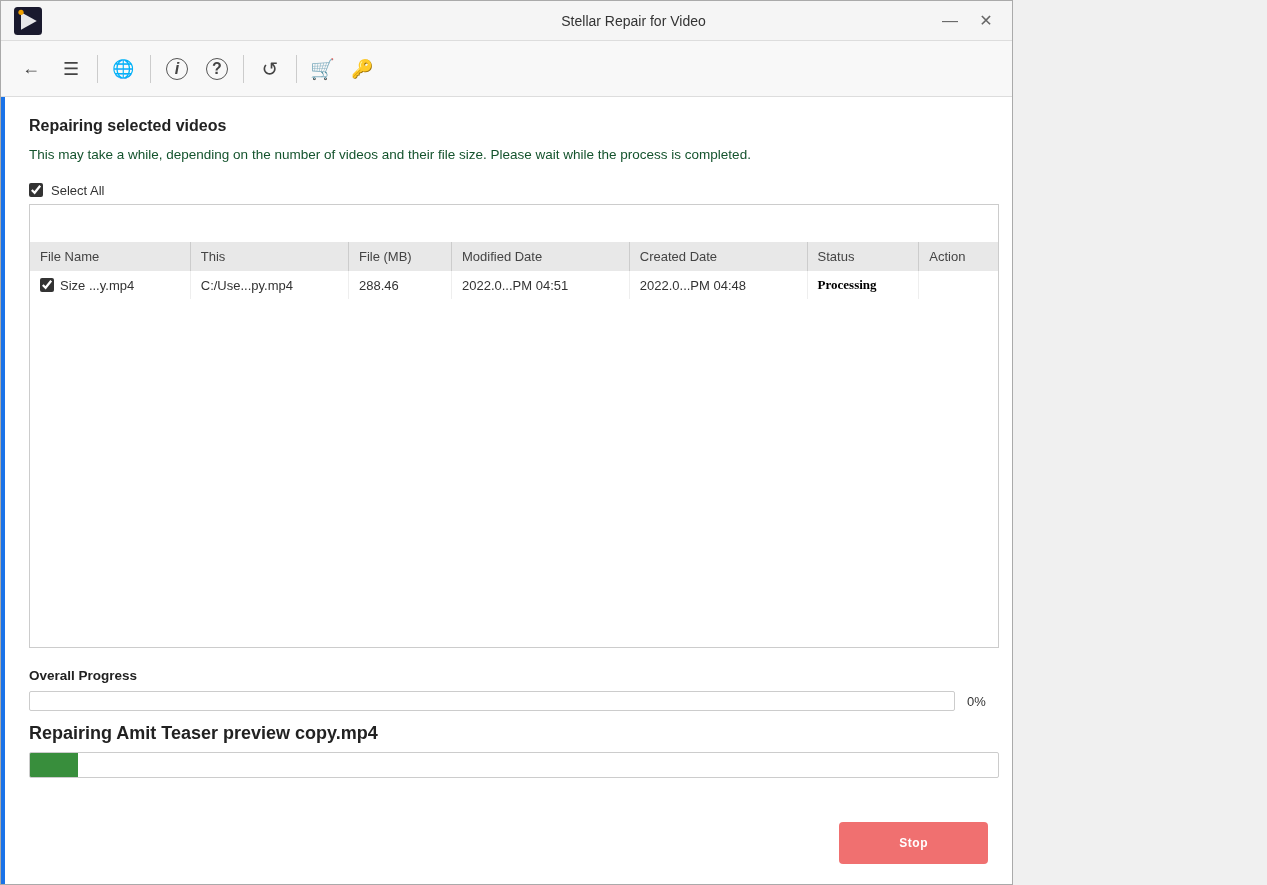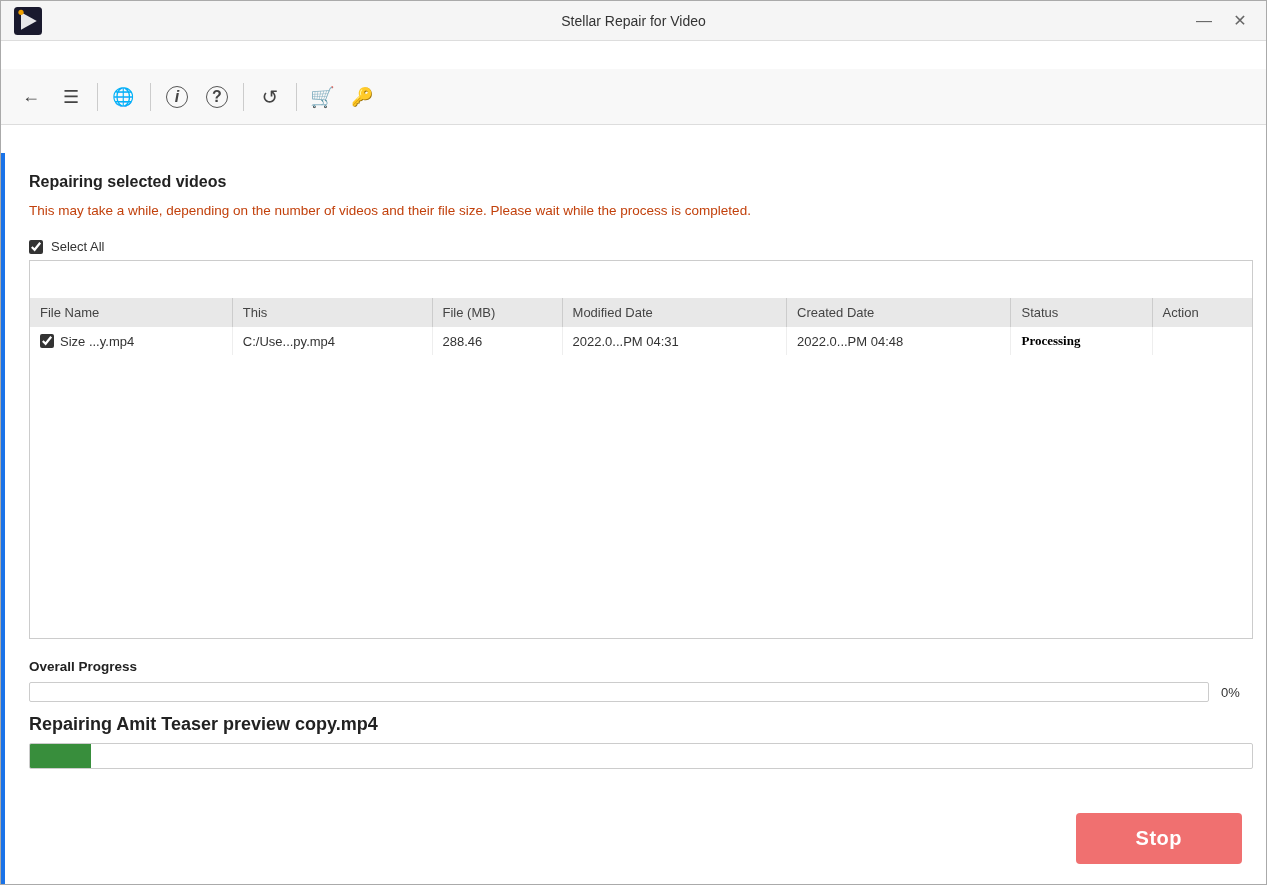--- a/index.html
+++ b/index.html
@@ -4,27 +4,26 @@
   <style>
     * { box-sizing: border-box; margin: 0; padding: 0; }
     body {
       font-family: 'Segoe UI', Arial, sans-serif;
       background: #f0f0f0;
       width: 1267px;
       height: 885px;
       overflow: hidden;
     }
     .window {
-      width: 1267px;
+      width: 1013px;
       height: 885px;
       background: #ffffff;
       display: flex;
       flex-direction: column;
       border: 1px solid #aaa;
-      gap: 28px;
     }
     
     .title-bar {
       height: 40px;
       background: #f5f5f5;
       display: flex;
       align-items: center;
       justify-content: space-between;
       padding: 0 12px;
       border-bottom: 1px solid #ddd;
@@ -108,30 +107,30 @@
       position: relative;
     }
     .section-title {
       font-size: 16px;
       font-weight: bold;
       color: #222;
       margin-bottom: 10px;
     }
     .info-text {
       font-size: 13.5px;
-      color: #c2410c;
+      color: #14532d;
       margin-bottom: 18px;
       line-height: 1.5;
     }
     .info-text a { color: #1a73e8; text-decoration: none; }
 
     
     .select-all-row {
       display: flex;
-      align-items: flex-end;
+      align-items: flex-start;
       gap: 8px;
       margin-bottom: 6px;
     }
     .select-all-checkbox {
       width: 14px;
       height: 14px;
       accent-color: #333;
     }
     .select-all-label {
       font-size: 13px;
@@ -254,21 +253,21 @@
       align-items: flex-end;
       justify-content: flex-end;
       padding: 8px 24px 20px;
       flex-shrink: 0;
     }
     .stop-btn {
       background: #f07070;
       color: #fff;
       border: none;
       border-radius: 4px;
-      font-size: 20px;
+      font-size: 12px;
       font-weight: bold;
       padding: 14px 60px;
       cursor: pointer;
       letter-spacing: 0.5px;
     }
   </style>
 </head>
 <body>
 
 <div class="window">
@@ -351,21 +350,21 @@
           <tbody id="table-body">
           <tr>
       <td>
         <div class="td-filename">
           <input type="checkbox" class="row-checkbox" checked="" style="">
           <span>Size ...y.mp4</span>
         </div>
       </td>
       <td>C:/Use...py.mp4</td>
       <td>288.46</td>
-      <td>2022.0...PM 04:31</td>
+      <td>2022.0...PM 04:51</td>
       <td>2022.0...PM 04:48</td>
       <td><span class="status-processing">Processing</span></td>
       <td></td>
     </tr>
             </tbody>
         </table>
       </div>
 
       <div class="progress-area">
         <div class="progress-label">Overall Progress</div>

